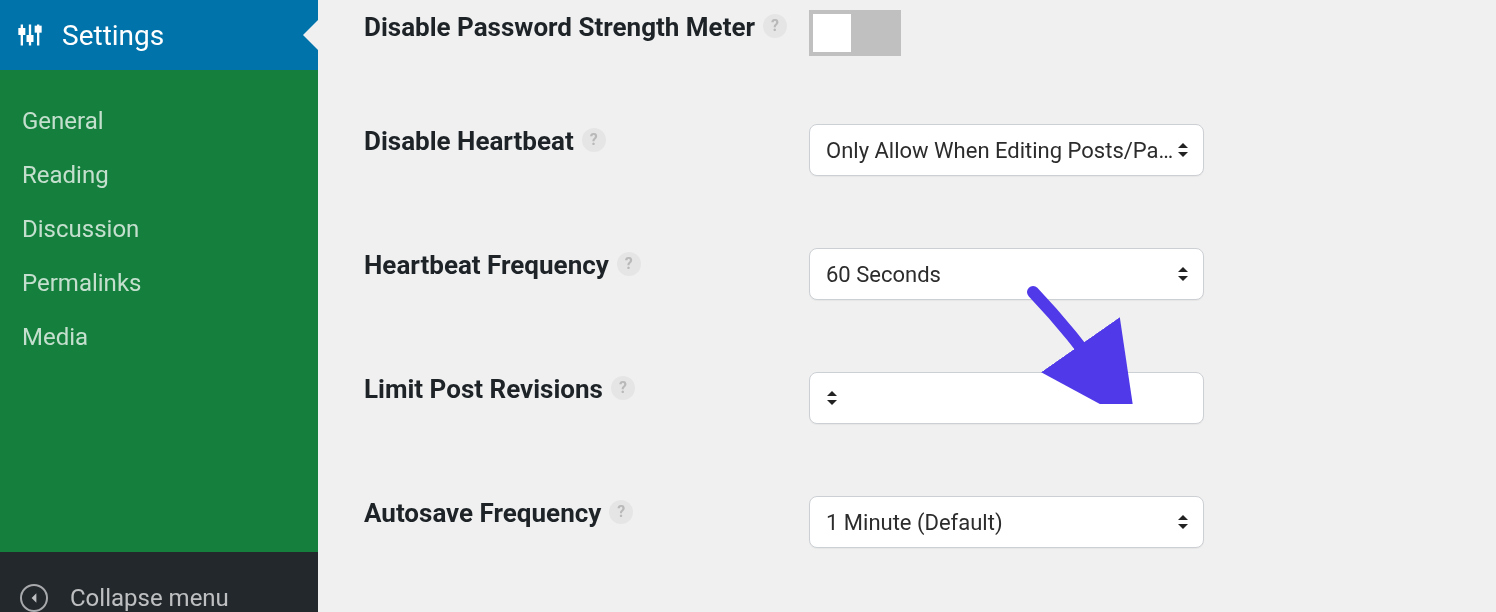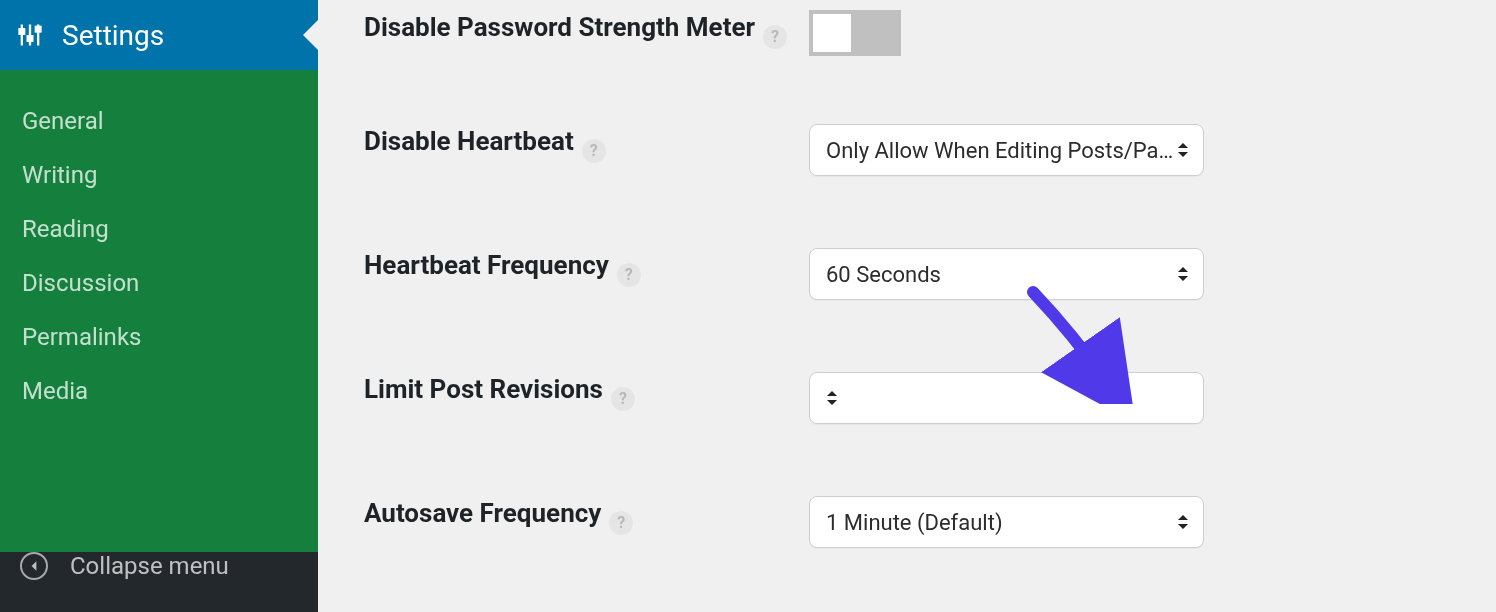--- a/index.html
+++ b/index.html
@@ -13,28 +13,28 @@
   .menu-parent .arrow-notch {
     position: absolute; right: -1px; top: 50%; transform: translateY(-50%);
     width: 0; height: 0;
     border-top: 16px solid transparent;
     border-bottom: 16px solid transparent;
     border-right: 16px solid #f0f0f1;
   }
   .submenu { padding-top: 24px; background: #15803d; flex: 1 1 auto; }
   .submenu .item { display: block; padding: 13px 22px; color: rgba(255,255,255,0.75); font-size: 24px; cursor: pointer; }
   .submenu .item.current { color: #fff; font-weight: 600; }
-  .collapse-row { height: 60px; background: #23282d; display: flex; align-items: flex-start; padding-left: 20px; color: rgba(255,255,255,0.7); font-size: 24px; cursor: pointer; }
+  .collapse-row { height: 60px; background: #23282d; display: flex; align-items: flex-end; padding-left: 20px; color: rgba(255,255,255,0.7); font-size: 24px; cursor: pointer; }
   .collapse-row .cicon { width: 28px; height: 28px; border-radius: 50%; border: 2px solid rgba(255,255,255,0.6); display: inline-flex; align-items: center; justify-content: center; margin-right: 22px; }
   .collapse-row .cicon svg { display: block; }
   
   .content { flex: 1; position: relative; padding: 10px 40px 0 46px; }
   .form-row { display: flex; align-items: flex-start; margin-bottom: 72px; }
   .form-row.first { margin-bottom: 68px; }
-  .form-label { width: 445px; font-size: 26px; font-weight: 700; color: #1d2327; line-height: 1.35; display: flex; align-items: flex-end; flex-wrap: wrap; }
+  .form-label { width: 445px; font-size: 26px; font-weight: 700; color: #1d2327; line-height: 1.35; display: flex; align-items: flex-start; flex-wrap: wrap; }
   .form-label .lbltxt { margin-right: 8px; }
   .help { display: inline-flex; align-items: center; justify-content: center; width: 24px; height: 24px; border-radius: 50%; background: #e5e5e5; color: #b9b9b9; font-size: 16px; font-weight: 700; vertical-align: middle; position: relative; top: 4px; }
   .form-control { flex: 0 0 auto; }
   
   .toggle { width: 92px; height: 46px; background: #c0c0c0; position: relative; cursor: pointer; }
   .toggle .knob { position: absolute; left: 4px; top: 4px; width: 38px; height: 38px; background: #fff; }
   
   .select { width: 395px; height: 52px; background: #fff; border: 1px solid #ccd0d4; border-radius: 8px; display: flex; align-items: center; justify-content: space-between; padding: 0 14px 0 16px; cursor: pointer; box-shadow: 0 1px 1px rgba(0,0,0,0.04); }
   .select .value { font-size: 22px; color: #2c2c2c; white-space: nowrap; overflow: hidden; text-overflow: ellipsis; }
   .select .caret { display: inline-flex; flex-direction: column; align-items: center; gap: 2px; }
@@ -57,21 +57,20 @@
           <rect x="3" y="7" width="4" height="4" fill="#fff"></rect>
           <rect x="10" y="13" width="4" height="4" fill="#fff"></rect>
           <rect x="17" y="5" width="4" height="4" fill="#fff"></rect>
         </svg>
       </span>
       <span class="label">Settings</span>
       <span class="arrow-notch"></span>
     </div>
     <div class="submenu">
       <a class="item"><span>General</span></a>
-      <a class="item"><span>Writing</span></a>
       <a class="item"><span>Reading</span></a>
       <a class="item"><span>Discussion</span></a>
       <a class="item"><span>Permalinks</span></a>
       <a class="item"><span>Media</span></a>
     </div>
     <div class="collapse-row">
       <span class="cicon">
         <svg width="12" height="12" viewBox="0 0 10 10">
             <path d="M7 1 L3 5 L7 9" fill="rgba(255,255,255,0.7)"></path>
           </svg>

